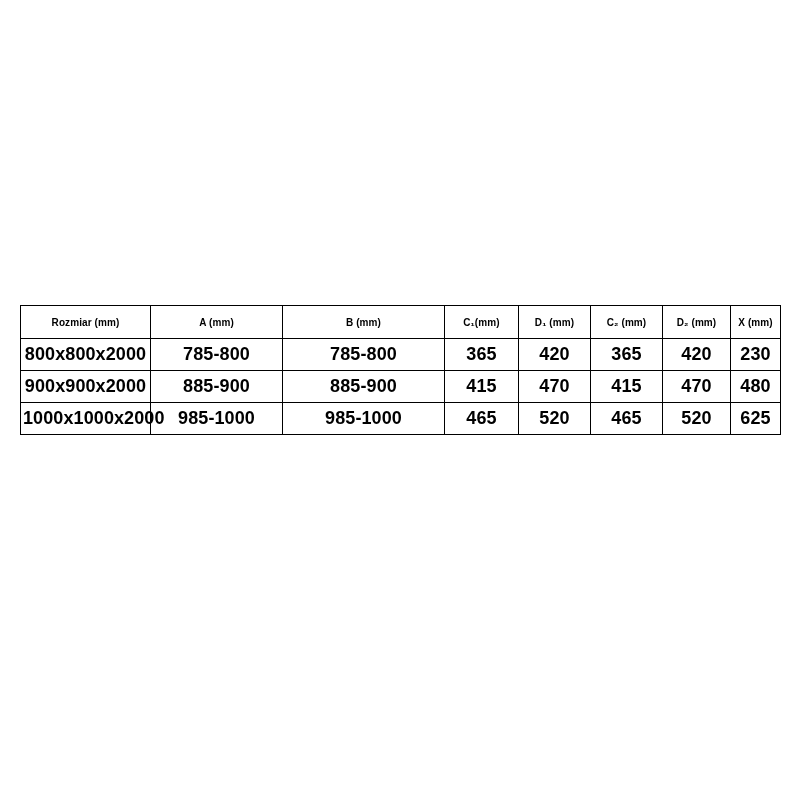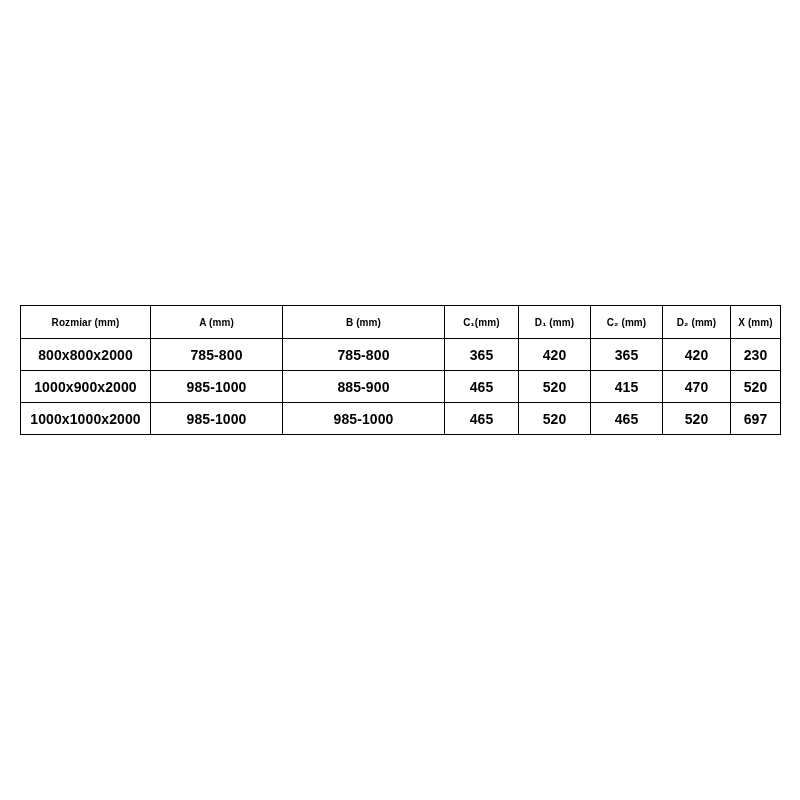--- a/index.html
+++ b/index.html
@@ -33,21 +33,21 @@
     border-collapse: collapse;
     width: 760px;
     table-layout: fixed;
     background: #ffffff;
   }
   table.spec td,
   table.spec th {
     border: 1px solid #000000;
     text-align: center;
     vertical-align: middle;
-    font-size: 14px;
+    font-size: 18px;
     font-weight: bold;
     height: 31px;
     padding: 0 2px;
     letter-spacing: 0.1px;
     color: #000000;
     white-space: nowrap;
   }
   table.spec thead th {
     font-size: 10px;
     font-weight: bold;
@@ -96,35 +96,35 @@
           <td>800x800x2000</td>
           <td>785-800</td>
           <td>785-800</td>
           <td>365</td>
           <td>420</td>
           <td>365</td>
           <td>420</td>
           <td>230</td>
         </tr>
         <tr>
-          <td>1000x900x2000</td>
-          <td>985-1000</td>
+          <td>900x900x2000</td>
           <td>885-900</td>
-          <td>465</td>
-          <td>520</td>
+          <td>885-900</td>
           <td>415</td>
           <td>470</td>
-          <td>520</td>
+          <td>415</td>
+          <td>470</td>
+          <td>480</td>
         </tr>
         <tr>
           <td>1000x1000x2000</td>
           <td>985-1000</td>
           <td>985-1000</td>
           <td>465</td>
           <td>520</td>
           <td>465</td>
           <td>520</td>
-          <td>697</td>
+          <td>625</td>
         </tr>
       </tbody>
     </table>
   </div>
 </div>
 
 </body></html>

